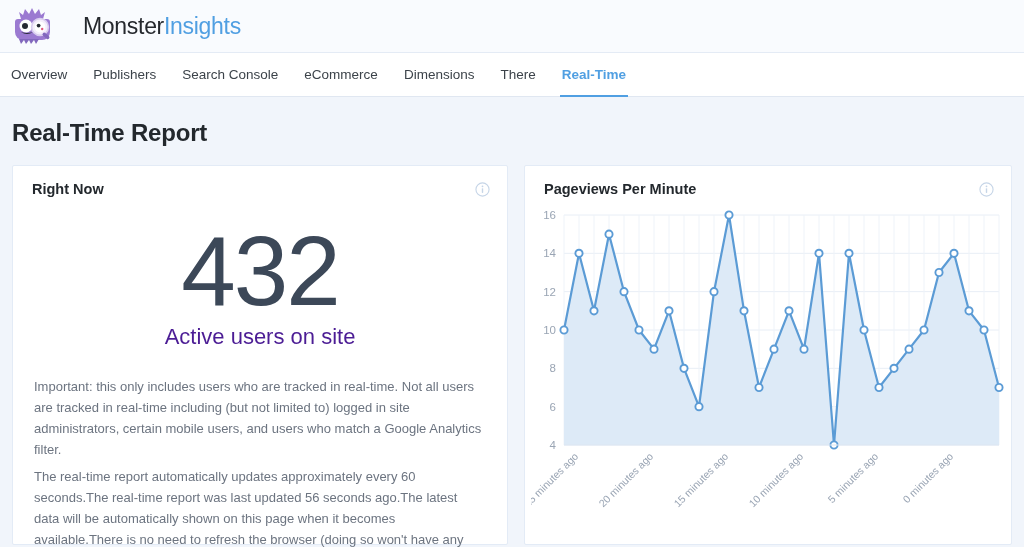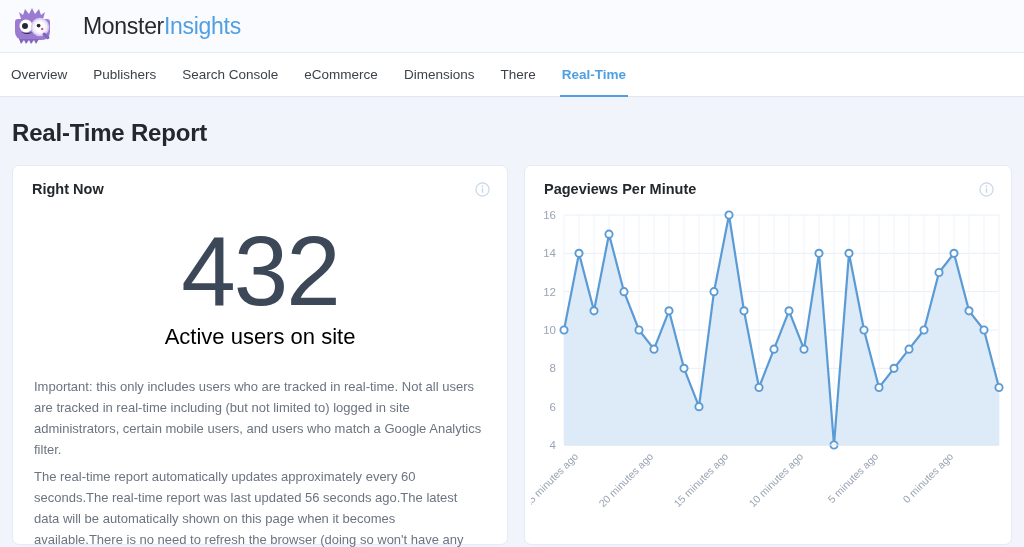--- a/index.html
+++ b/index.html
@@ -71,21 +71,21 @@
   }
 
   .cards {
     display: flex;
     gap: 16px;
     align-items: flex-start;
   }
   .card {
     background: #ffffff;
     border: 1px solid #e3ebf6;
-    border-radius: 7px;
+    border-radius: 2px;
     height: 380px;
     position: relative;
   }
   .card.left  { width: 496px; }
   .card.right { width: 488px; }
 
   .card-head {
     display: flex;
     align-items: center;
     justify-content: space-between;
@@ -109,21 +109,21 @@
   }
   .bignum {
     font-size: 98px;
     line-height: 0.95;
     font-weight: normal;
     color: #3c4858;
     letter-spacing: -2px;
   }
   .bignum-sub {
     font-size: 22px;
-    color: #000000;
+    color: #4c1d95;
     margin-top: 6px;
   }
   .notes {
     padding: 26px 21px 0 21px;
   }
   .notes p {
     font-size: 13px;
     line-height: 1.62;
     color: #6c7480;
   }

